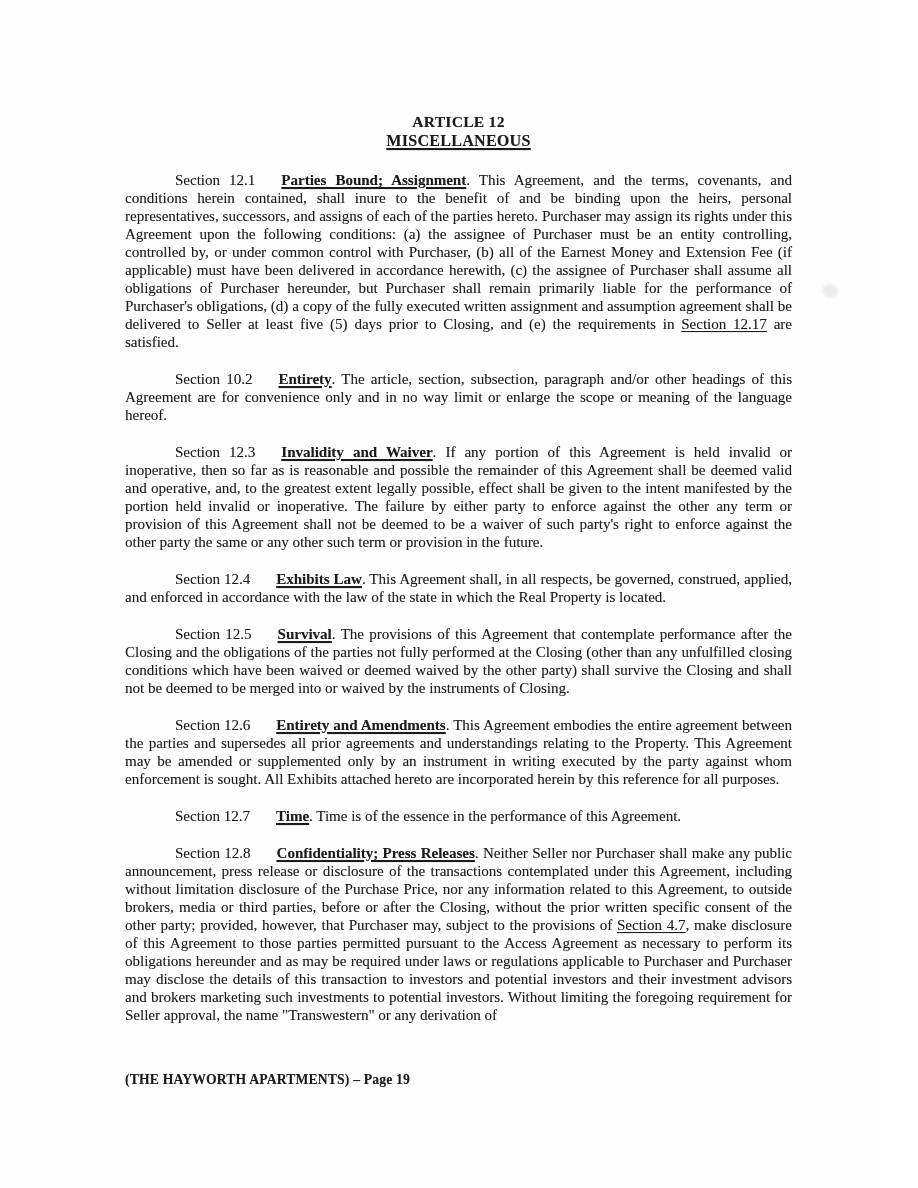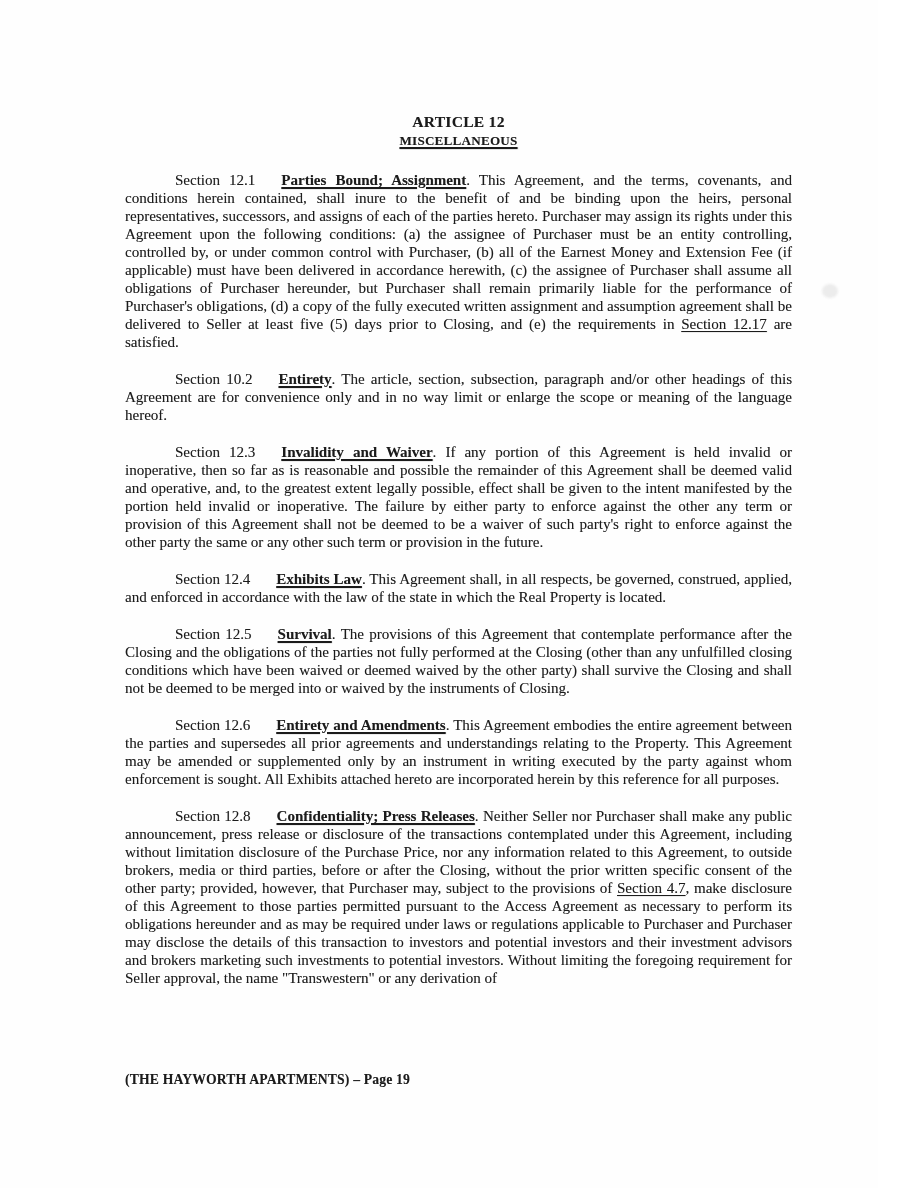--- a/index.html
+++ b/index.html
@@ -27,21 +27,21 @@
     margin-bottom: 21px;
   }
   .article-title {
     font-size: 15.5px;
     font-weight: bold;
     letter-spacing: 0.3px;
     line-height: 19px;
     text-shadow: 0.3px 0.3px 0.4px rgba(0,0,0,0.35);
   }
   .article-subtitle {
-    font-size: 13px;
+    font-size: 16px;
     font-weight: bold;
     letter-spacing: 0.3px;
     line-height: 19px;
     text-decoration: underline;
     text-decoration-thickness: 1.6px;
     text-underline-offset: 2px;
     text-shadow: 0.3px 0.3px 0.4px rgba(0,0,0,0.35);
   }
   .para {
     font-size: 15px;
@@ -117,20 +117,21 @@
     <p class="para"><span>Section 10.2</span><span class="tabgap"></span><span class="sec-heading">Entirety</span><span>.  The article, section, subsection, paragraph and/or other headings of this Agreement are for convenience only and in no way limit or enlarge the scope or meaning of the language hereof.</span><span class="sec-ref"></span><span></span></p>
 
     <p class="para"><span>Section 12.3</span><span class="tabgap"></span><span class="sec-heading">Invalidity and Waiver</span><span>.  If any portion of this Agreement is held invalid or inoperative, then so far as is reasonable and possible the remainder of this Agreement shall be deemed valid and operative, and, to the greatest extent legally possible, effect shall be given to the intent manifested by the portion held invalid or inoperative.  The failure by either party to enforce against the other any term or provision of this Agreement shall not be deemed to be a waiver of such party's right to enforce against the other party the same or any other such term or provision in the future.</span><span class="sec-ref"></span><span></span></p>
 
     <p class="para"><span>Section 12.4</span><span class="tabgap"></span><span class="sec-heading">Exhibits Law</span><span>.  This Agreement shall, in all respects, be governed, construed, applied, and enforced in accordance with the law of the state in which the Real Property is located.</span><span class="sec-ref"></span><span></span></p>
 
     <p class="para"><span>Section 12.5</span><span class="tabgap"></span><span class="sec-heading">Survival</span><span>.  The provisions of this Agreement that contemplate performance after the Closing and the obligations of the parties not fully performed at the Closing (other than any unfulfilled closing conditions which have been waived or deemed waived by the other party) shall survive the Closing and shall not be deemed to be merged into or waived by the instruments of Closing.</span><span class="sec-ref"></span><span></span></p>
 
     <p class="para"><span>Section 12.6</span><span class="tabgap"></span><span class="sec-heading">Entirety and Amendments</span><span>.  This Agreement embodies the entire agreement between the parties and supersedes all prior agreements and understandings relating to the Property. This Agreement may be amended or supplemented only by an instrument in writing executed by the party against whom enforcement is sought. All Exhibits attached hereto are incorporated herein by this reference for all purposes.</span><span class="sec-ref"></span><span></span></p>
 
+    <p class="para"><span>Section 12.7</span><span class="tabgap"></span><span class="sec-heading">Time</span><span>.  Time is of the essence in the performance of this Agreement.</span><span class="sec-ref"></span><span></span></p>
 
     <p class="para"><span>Section 12.8</span><span class="tabgap"></span><span class="sec-heading">Confidentiality; Press Releases</span><span>.  Neither Seller nor Purchaser shall make any public announcement, press release or disclosure of the transactions contemplated under this Agreement, including without limitation disclosure of the Purchase Price, nor any information related to this Agreement, to outside brokers, media or third parties, before or after the Closing, without the prior written specific consent of the other party; provided, however, that Purchaser may, subject to the provisions of </span><span class="sec-ref">Section 4.7</span><span>, make disclosure of this Agreement to those parties permitted pursuant to the Access Agreement as necessary to perform its obligations hereunder and as may be required under laws or regulations applicable to Purchaser and Purchaser may disclose the details of this transaction to investors and potential investors and their investment advisors and brokers marketing such investments to potential investors.  Without limiting the foregoing requirement for Seller approval, the name "Transwestern" or any derivation of</span></p>
 
   </div>
 
   <div class="footer">
     <div>(THE HAYWORTH APARTMENTS) – Page 19</div>
   </div>
 
   <div class="scan-line"></div>

